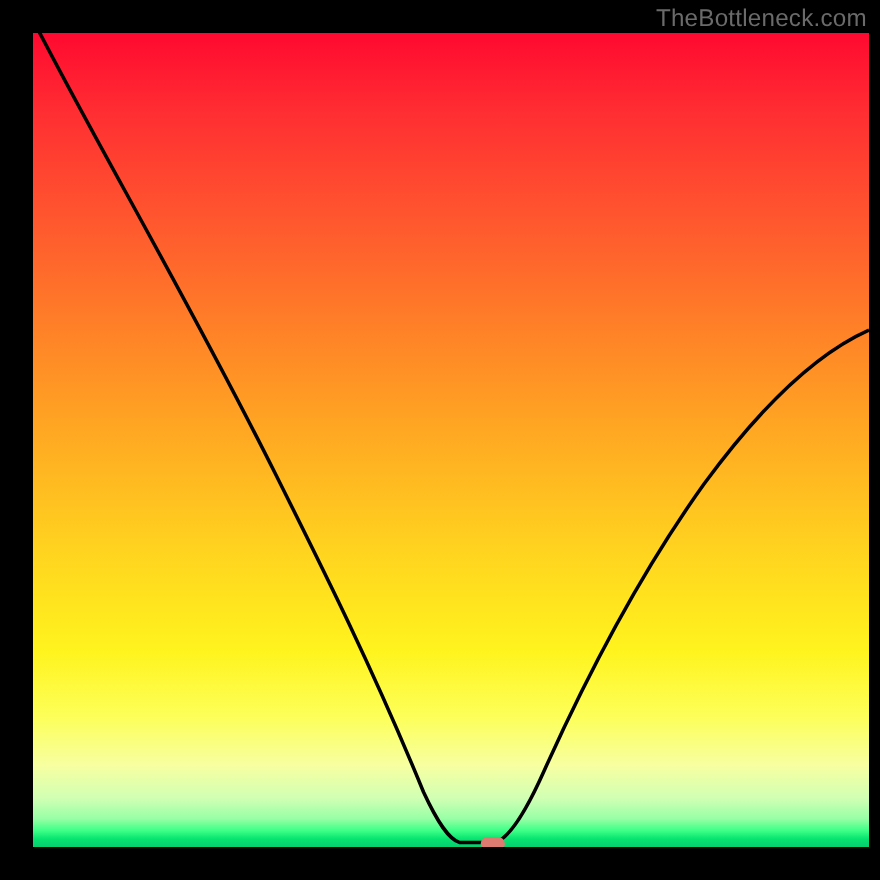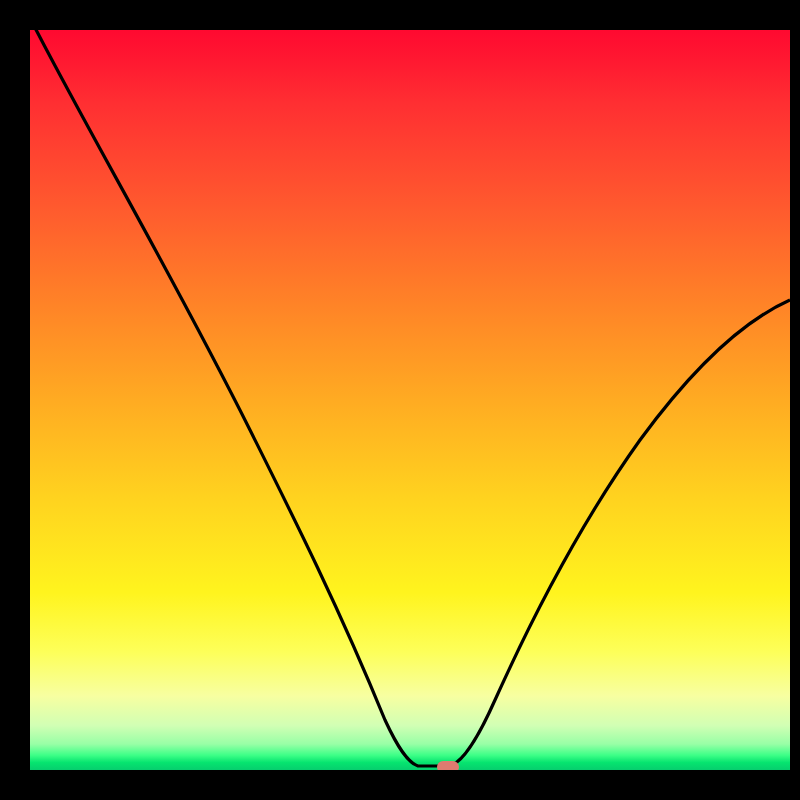--- a/index.html
+++ b/index.html
@@ -69,20 +69,21 @@
     height: 12px;
     border-radius: 6px;
     background: #de7b70;
     transform: translate(-50%, -50%);
   }
 </style>
 </head>
 <body>
 
 <div class="frame">
+  <div class="watermark">TheBottleneck.com</div>
 
   <div class="plot-area">
     <div class="gradient"></div>
 
     <svg class="curve" viewBox="0 0 760 740" preserveAspectRatio="none">
       <path d="M 1 -10
                C 60 105, 140 240, 220 400
                C 265 490, 310 580, 355 690
                C 368 718, 378 733, 388 736
                L 420 736

